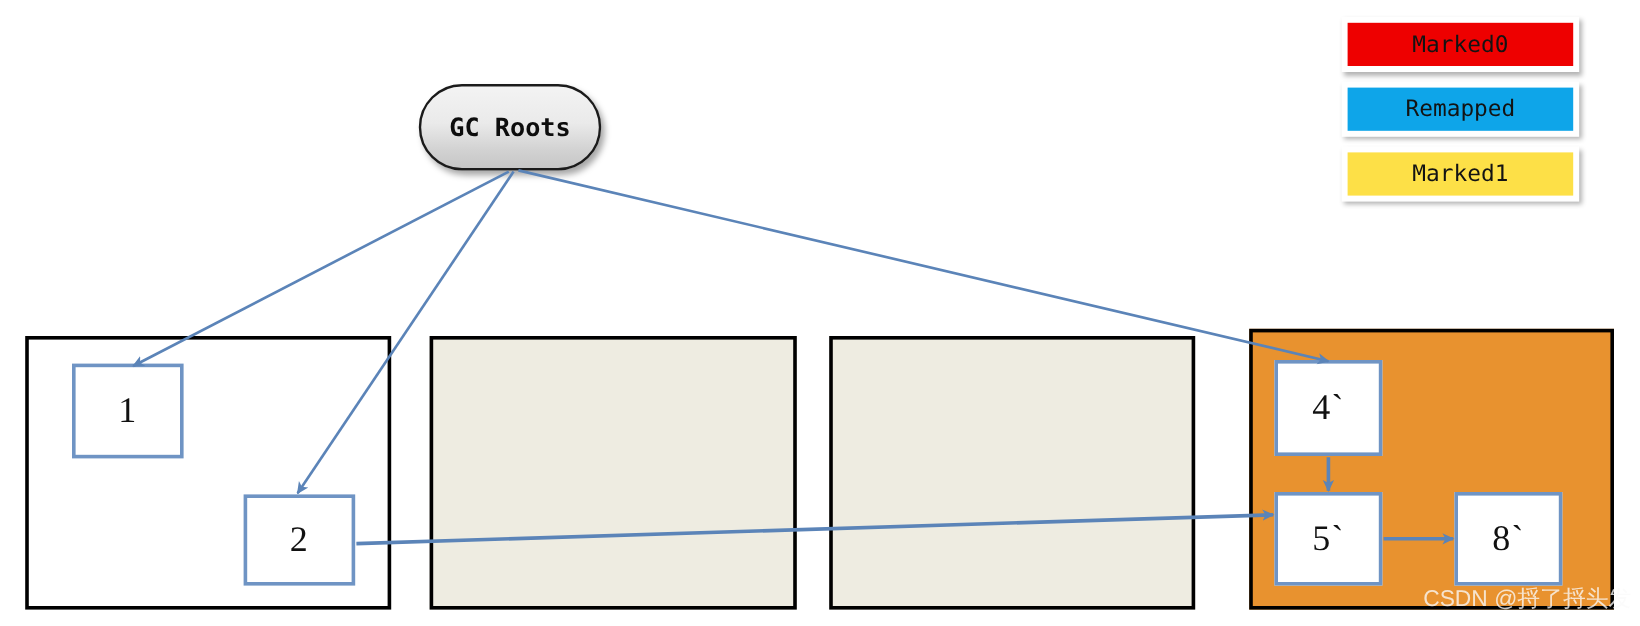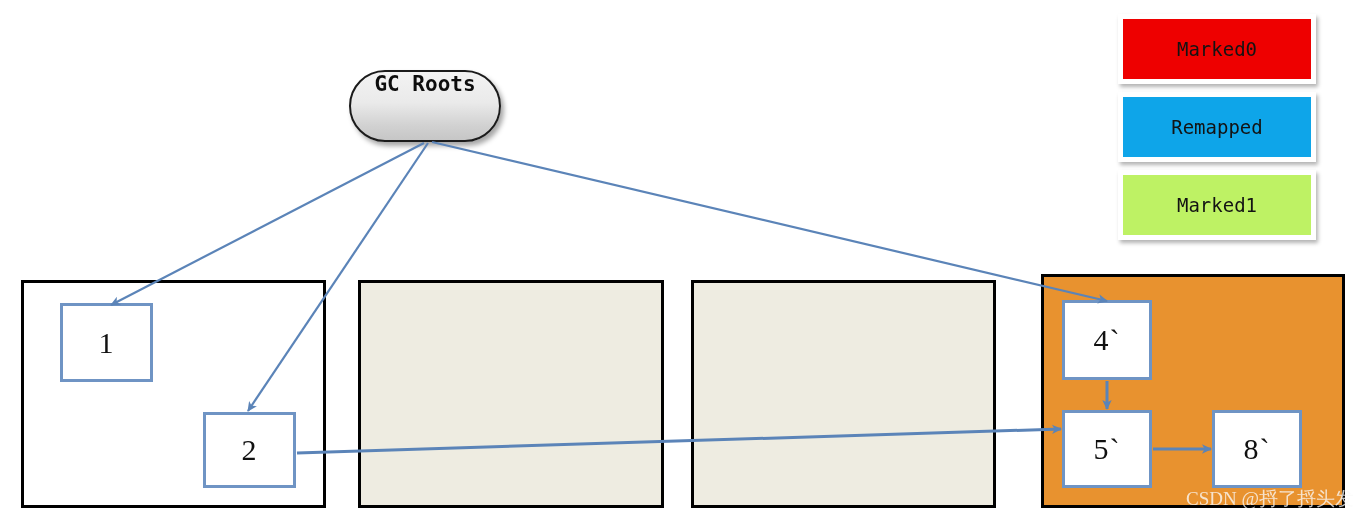--- a/index.html
+++ b/index.html
@@ -57,21 +57,21 @@
     left: 349px;
     top: 70px;
     width: 152px;
     height: 72px;
     box-sizing: border-box;
     border: 2px solid #1b1b1b;
     border-radius: 36px;
     background: linear-gradient(to bottom, #f3f3f3 0%, #eaeaea 45%, #d2d2d2 78%, #c6c6c6 100%);
     box-shadow: 3px 4px 5px rgba(0,0,0,0.35);
     display: flex;
-    align-items: flex-start;
+    align-items: center;
     justify-content: center;
     font-family: "DejaVu Sans Mono", monospace;
     font-size: 21px;
     font-weight: bold;
     color: #0d0d0d;
   }
 
   
   #legend {
     position: absolute;
@@ -80,38 +80,38 @@
     width: 198px;
   }
   .legend-frame {
     background: #ffffff;
     padding: 5px;
     margin-bottom: 8px;
     box-shadow: 2px 3px 4px rgba(0,0,0,0.30);
     box-sizing: border-box;
   }
   .legend-swatch {
-    height: 60px;
+    height: 36px;
     display: flex;
     align-items: center;
     justify-content: center;
     font-family: "DejaVu Sans Mono", monospace;
     font-size: 19px;
     color: #131313;
     box-sizing: border-box;
   }
 
   
   #watermark {
     position: absolute;
     left: 1186px;
     top: 486px;
     width: 180px;
     height: 34px;
-    font-family: Liberation Serif, serif;
+    font-family: Liberation Sans, sans-serif;
     font-size: 19px;
     color: rgba(250,250,250,0.78);
     white-space: nowrap;
     letter-spacing: 0px;
     pointer-events: none;
   }
   #watermark .wm-line {
     position: absolute;
     left: 0;
   }
@@ -170,21 +170,21 @@
       </div>
     </div>
 
     <div class="legend-frame">
       <div class="legend-swatch" style="background:#0ea5e9;">
         <span>Remapped</span>
       </div>
     </div>
 
     <div class="legend-frame">
-      <div class="legend-swatch" style="background:#bef264;">
+      <div class="legend-swatch" style="background:#fde047;">
         <span>Marked1</span>
       </div>
     </div>
 
   </div>
 
   <div id="watermark">
     <span class="wm-line wm-a">CSDN @捋了捋头发</span>
   </div>
 

